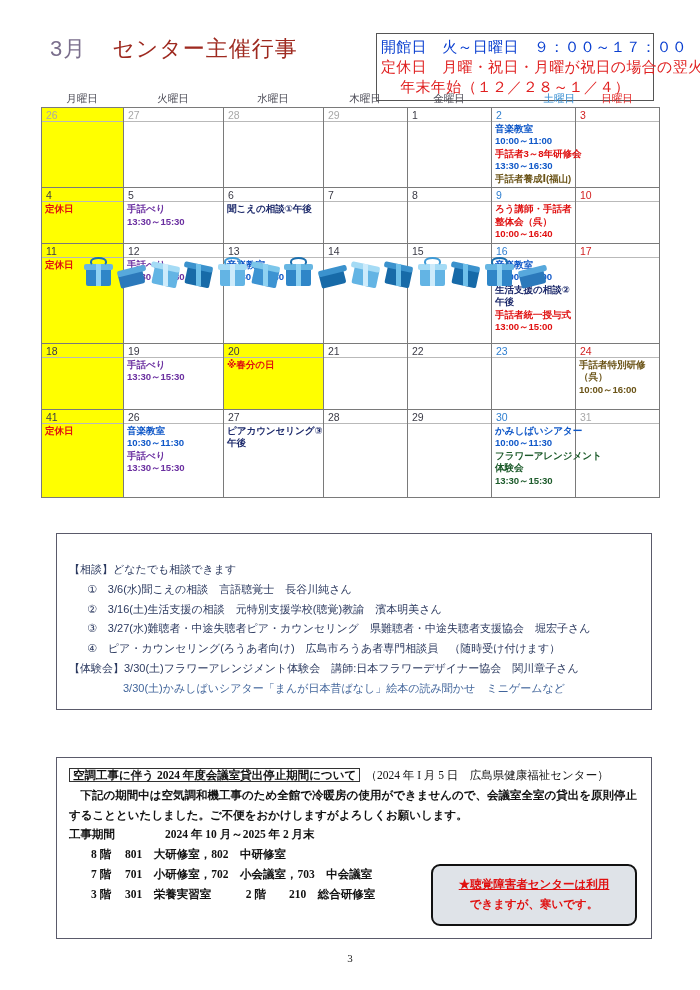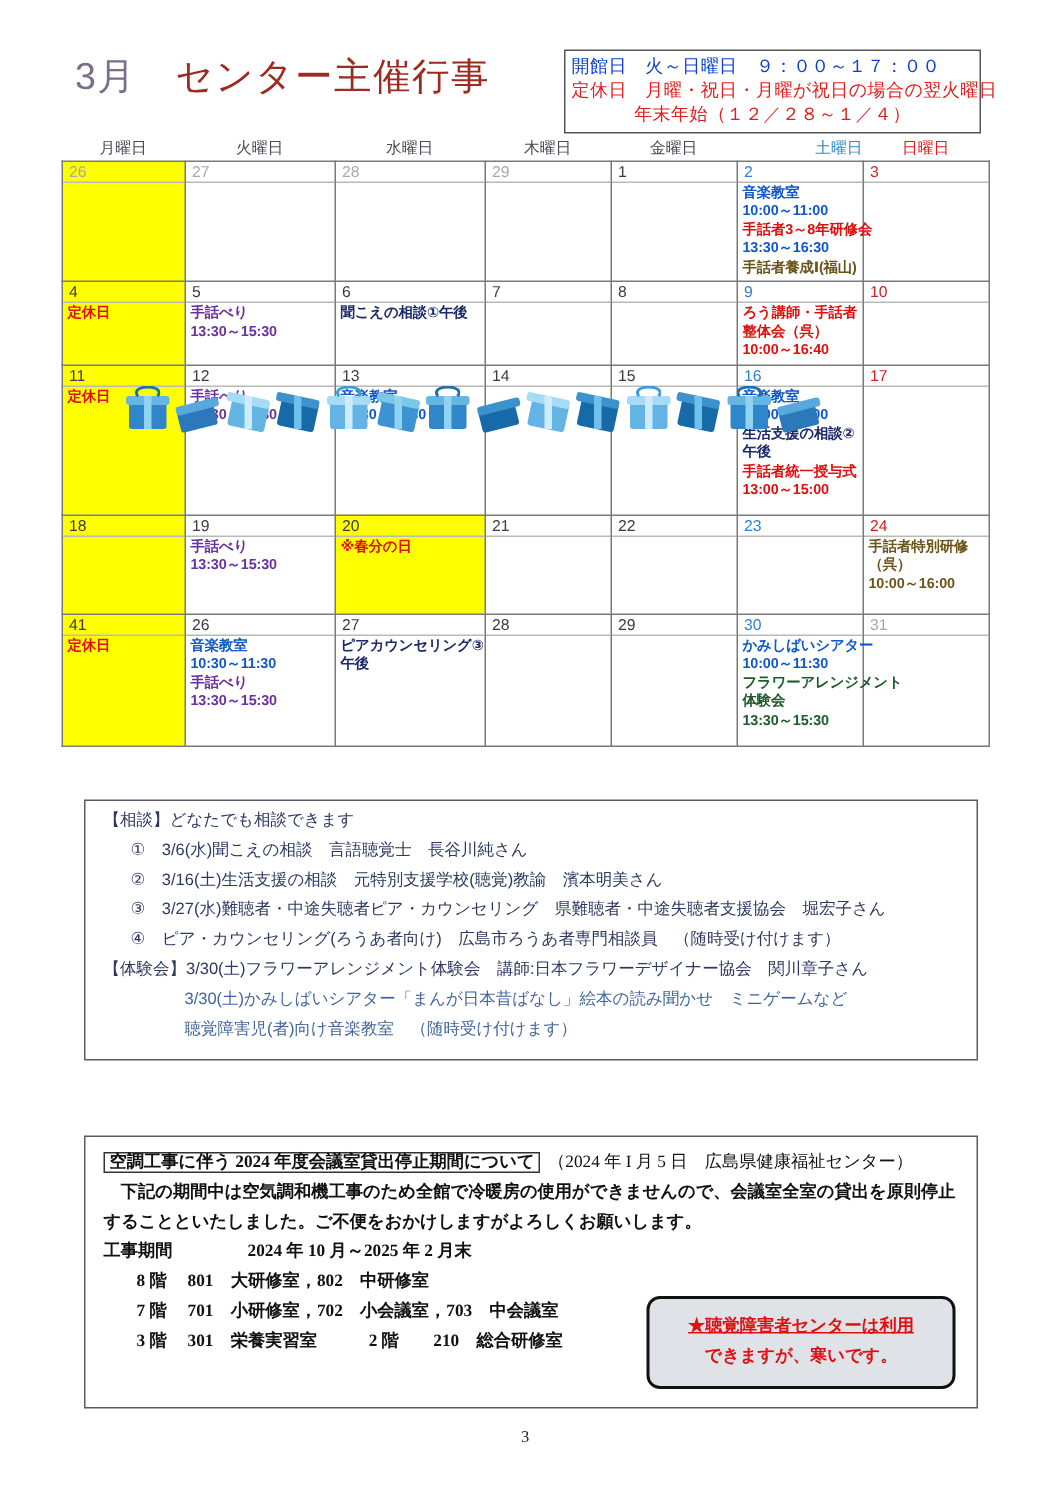--- a/index.html
+++ b/index.html
@@ -18,21 +18,21 @@
 
   
   .header {
     position: relative;
     height: 62px;
   }
   .title {
     position: absolute;
     left: 50px;
     top: 34px;
-    font-size: 25px;
+    font-size: 22px;
     letter-spacing: 1px;
     white-space: nowrap;
   }
   .title .month {
     color: #7a6e8c;
     font-weight: 400;
   }
   .title .subject {
     color: #9e2a20;
     font-weight: 500;
@@ -40,21 +40,21 @@
   }
   .hours-box {
     position: absolute;
     left: 376px;
     top: 33px;
     width: 278px;
     border: 1px solid #555;
     padding: 3px 4px 4px 4px;
     box-sizing: border-box;
     line-height: 1.32;
-    font-size: 12px;
+    font-size: 15px;
     letter-spacing: 0.3px;
   }
   .hours-line1 { color: #0a3fd0; white-space: nowrap; }
   .hours-line2 { color: #e02020; white-space: nowrap; }
   .hours-line3 { color: #e02020; text-align: center; white-space: nowrap; }
 
   
   .cal {
     position: absolute;
     left: 41px;
@@ -185,21 +185,21 @@
   .gift.dark .rib-v { background: #6fc0ea; }
 
   
   .notes {
     position: absolute;
     left: 56px;
     top: 533px;
     width: 596px;
     border: 1px solid #5a5a6a;
     box-sizing: border-box;
-    padding: 4px 10px 10px 12px;
+    padding: 26px 10px 10px 12px;
     font-size: 11px;
     color: #2c3a60;
     line-height: 1.80;
   }
   .notes .lead { color: #2c3a60; }
   .notes .item { padding-left: 18px; }
   .notes .exp-head { color: #2c3a60; }
   .notes .exp-sub { padding-left: 54px; color: #41659b; }
   .notes .exp-line { color: #41659b; }
 
@@ -584,21 +584,20 @@
 </div>
 
 <div class="notes">
   <div class="lead">【相談】どなたでも相談できます</div>
   <div class="item">①　3/6(水)聞こえの相談　言語聴覚士　長谷川純さん</div>
   <div class="item">②　3/16(土)生活支援の相談　元特別支援学校(聴覚)教諭　濱本明美さん</div>
   <div class="item">③　3/27(水)難聴者・中途失聴者ピア・カウンセリング　県難聴者・中途失聴者支援協会　堀宏子さん</div>
   <div class="item">④　ピア・カウンセリング(ろうあ者向け)　広島市ろうあ者専門相談員　（随時受け付けます）</div>
   <div class="exp-head">【体験会】3/30(土)フラワーアレンジメント体験会　講師:日本フラワーデザイナー協会　関川章子さん</div>
   <div class="exp-sub exp-line">3/30(土)かみしばいシアター「まんが日本昔ばなし」絵本の読み聞かせ　ミニゲームなど</div>
-  <div class="exp-sub exp-line">聴覚障害児(者)向け音楽教室　（随時受け付けます）</div>
 </div>
 
 <div class="notice">
   <div class="ttl-row">
     <span class="ttl">空調工事に伴う 2024 年度会議室貸出停止期間について</span><span class="ttl-sub">（2024 年 I 月 5 日　広島県健康福祉センター）</span>
   </div>
   <div class="para">下記の期間中は空気調和機工事のため全館で冷暖房の使用ができませんので、会議室全室の貸出を原則停止することといたしました。ご不便をおかけしますがよろしくお願いします。</div>
   <div class="kv">
     <span class="k">工事期間</span><span>2024 年 10 月～2025 年 2 月末</span>
   </div>

